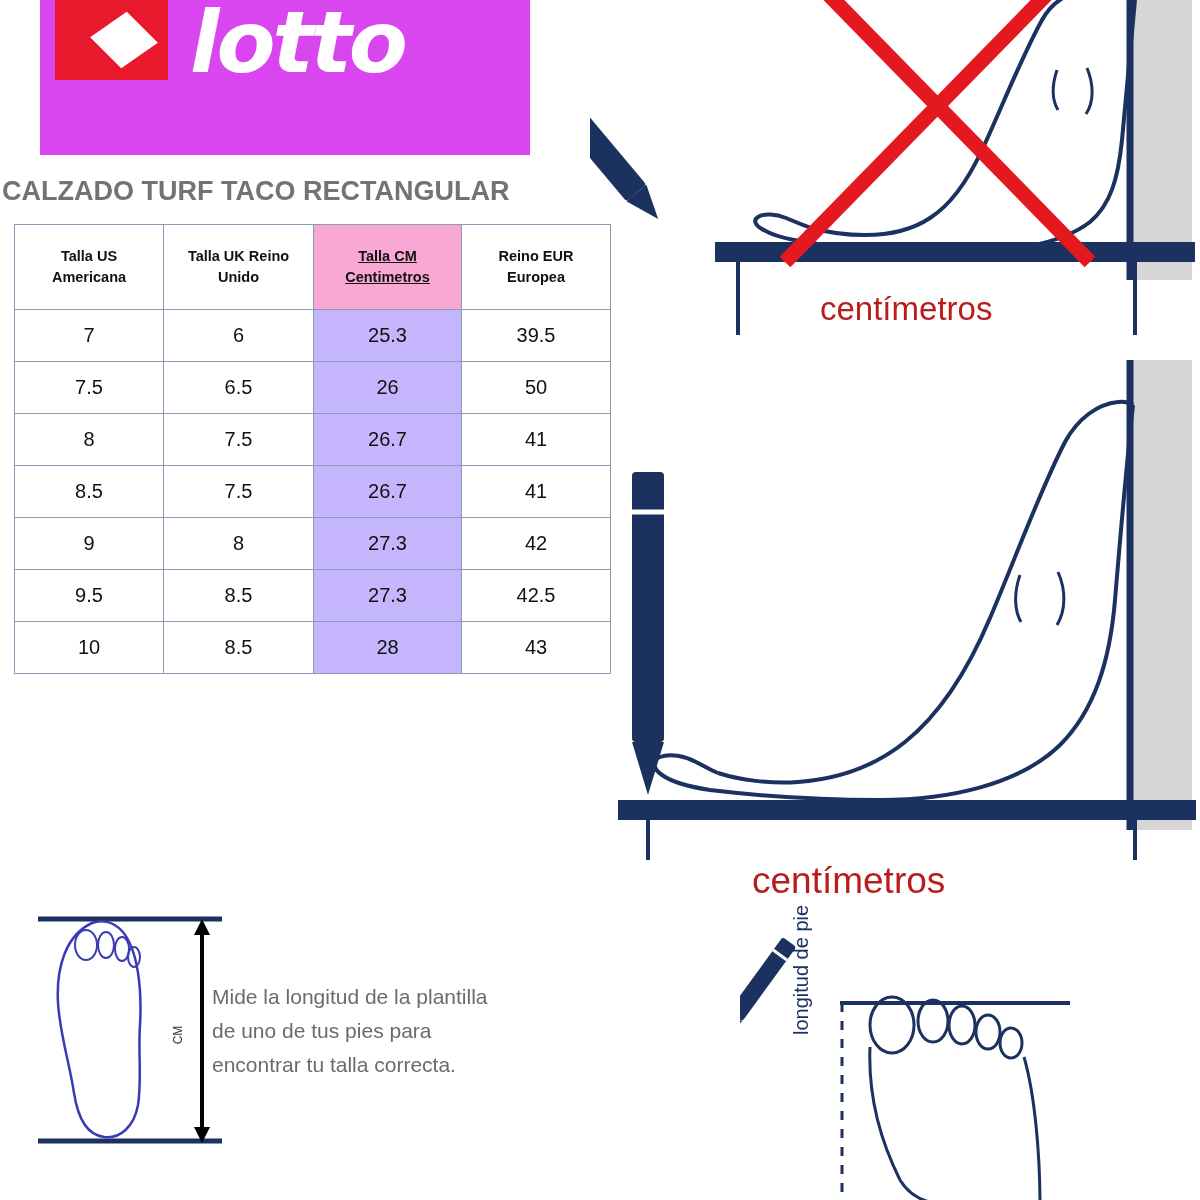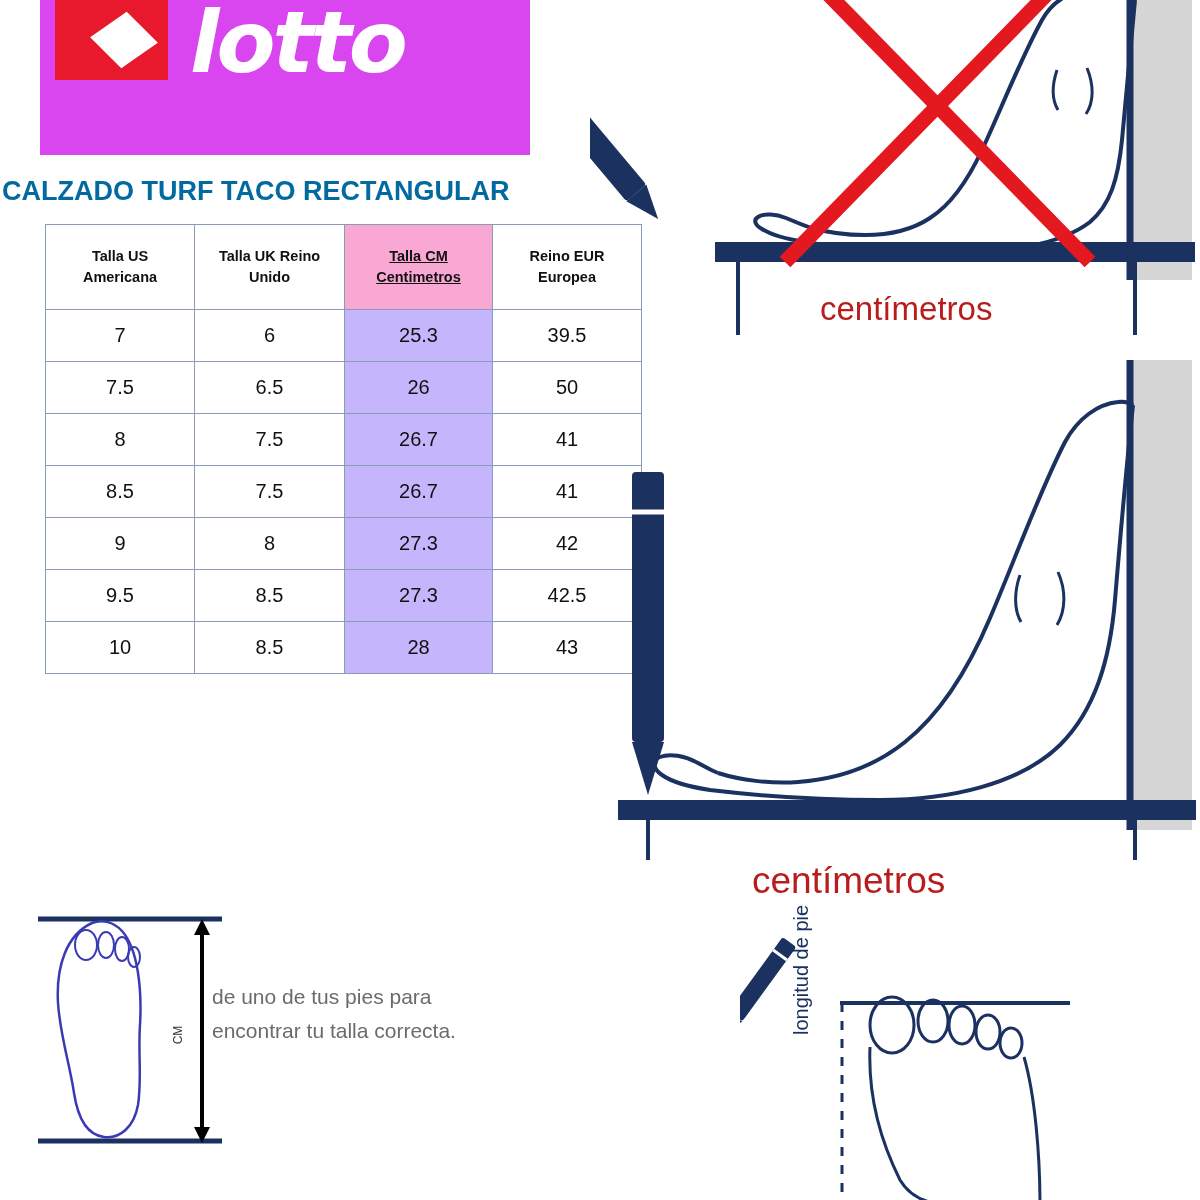--- a/index.html
+++ b/index.html
@@ -53,36 +53,35 @@
     letter-spacing: -3px;
   }
 
   
   #chart-title {
     position: absolute;
     left: 2px;
     top: 176px;
     font-size: 27px;
     font-weight: bold;
-    color: #0369a1;
+    color: #737373;
     letter-spacing: 0px;
   }
 
   
   #size-table-wrap {
     position: absolute;
     left: 14px;
     top: 224px;
     width: 546px;
   }
   table.size-table {
     border-collapse: collapse;
     width: 546px;
     table-layout: fixed;
-    margin-left: 31px;
   }
   table.size-table th,
   table.size-table td {
     border: 1px solid #8a9bb5;
     text-align: center;
     color: #111111;
   }
   table.size-table th {
     height: 84px;
     font-size: 14.5px;
@@ -309,15 +308,16 @@
   <ellipse cx="92" cy="44" rx="7" ry="12" fill="none" stroke="#3a3ab5" stroke-width="2"></ellipse>
   <ellipse cx="104" cy="52" rx="6" ry="10" fill="none" stroke="#3a3ab5" stroke-width="2"></ellipse>
 
   <line x1="172" y1="24" x2="172" y2="228" stroke="#000000" stroke-width="4"></line>
   <polygon points="164,30 180,30 172,14" fill="#000000"></polygon>
   <polygon points="164,222 180,222 172,238" fill="#000000"></polygon>
   <text class="vert-cm-label" x="152" y="130" transform="rotate(-90 152 130)" text-anchor="middle">CM</text>
 </svg>
 
 <div id="measure-text">
+  <div>Mide la longitud de la plantilla</div>
   <div>de uno de tus pies para</div>
   <div>encontrar tu talla correcta.</div>
 </div>
 
 </body></html>

